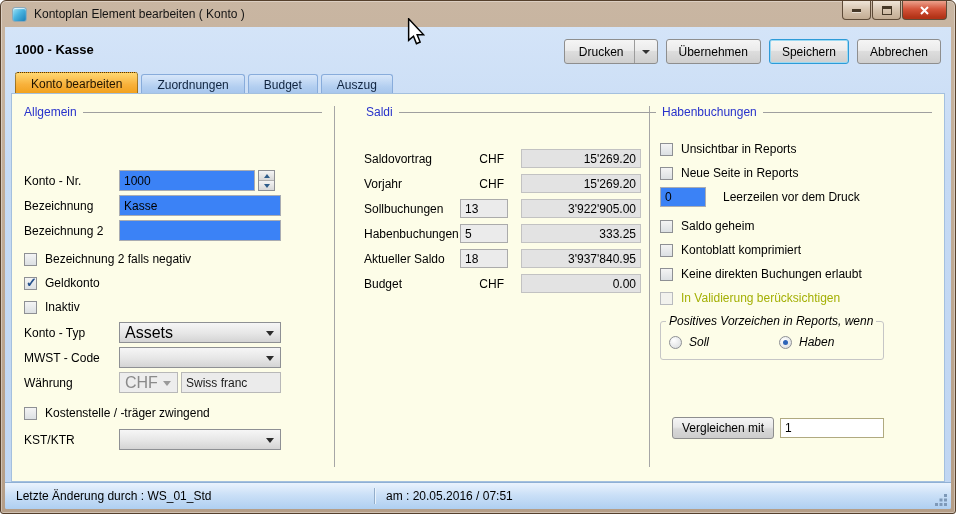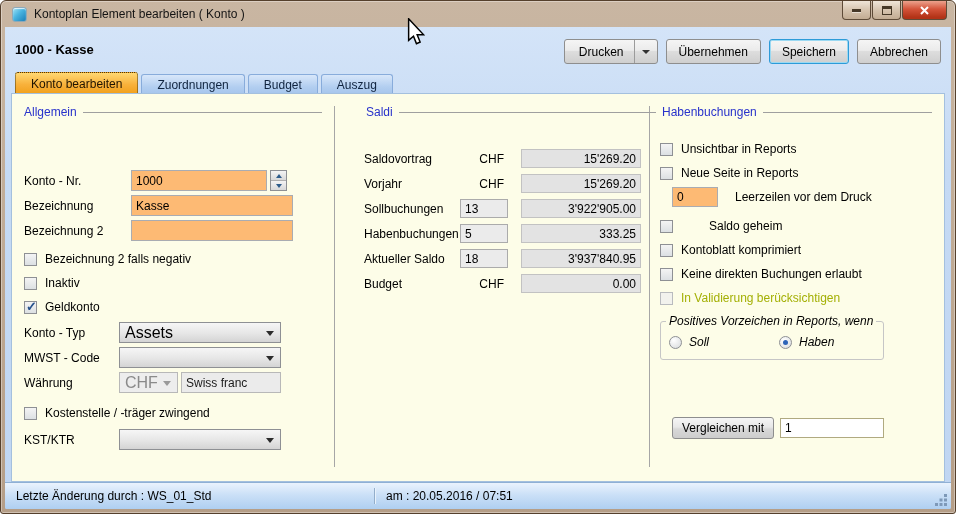--- a/index.html
+++ b/index.html
@@ -84,22 +84,22 @@
   .v-divider.d2 { left:637px; }
 
   .group-head { display:flex; align-items:center; margin:11px 12px 0 12px; }
   .group-title { color:#2832CB; font-size:12px; margin-right:6px; white-space:nowrap; }
   .group-line { flex:1; height:1px; background:#9F9F9F; }
 
   
   .f-row { display:flex; align-items:center; height:19px; margin:6px 0 0 12px; }
   .f-label { width:95px; font-size:12px; color:#000; flex:none; }
   .f-input {
-    height:21px; border:1px solid #A9ACB2; background:#fdba74;
-    font-size:12px; font-family:inherit; padding:0 4px; color:#000;margin-left:12px;
+    height:21px; border:1px solid #A9ACB2; background:#3b82f6;
+    font-size:12px; font-family:inherit; padding:0 4px; color:#000;
   }
   .f-input.dis { background:#EBEBEB; border-color:#B8B8B8; color:#1A1A1A; }
   .w136 { width:136px; } .w162 { width:162px; } .w100 { width:100px; }
 
   .spinner { width:17px; height:21px; margin-left:3px; border:1px solid #8E9094; display:flex; flex-direction:column; background:#D8D8D8; }
   .spin-btn { flex:1; background:linear-gradient(#F4F4F4,#D8D8D8); display:flex; align-items:center; justify-content:center; }
   .spin-btn + .spin-btn { border-top:1px solid #AFAFAF; }
   .tri-up { width:0; height:0; border-left:3px solid transparent; border-right:3px solid transparent; border-bottom:4px solid #2E5C8A; }
   .tri-dn { width:0; height:0; border-left:3px solid transparent; border-right:3px solid transparent; border-top:4px solid #2E5C8A; }
 
@@ -274,27 +274,27 @@
           <span class="f-label">Bezeichnung 2</span>
           <input class="f-input w162" value="" style="">
         </div>
 
         <div class="cb-row" style="margin-top:12px;">
           <span class="cb"></span>
           <span class="cb-label">Bezeichnung  2 falls negativ</span>
         </div>
 
         <div class="cb-row">
-          <span class="cb"></span>
-          <span class="cb-label">Inaktiv</span>
-        </div>
-
-        <div class="cb-row">
           <span class="cb checked"></span>
           <span class="cb-label">Geldkonto</span>
+        </div>
+
+        <div class="cb-row">
+          <span class="cb"></span>
+          <span class="cb-label">Inaktiv</span>
         </div>
 
         <div class="f-row" style="margin-top:9px;">
           <span class="f-label">Konto - Typ</span>
           <div class="combo w162">
               <span>Assets</span>
             </div>
         </div>
 
         <div class="f-row">
@@ -396,21 +396,21 @@
         <div class="cb-row" style="margin-left:10px;">
           <span class="cb"></span>
           <span class="cb-label">Neue Seite in Reports</span>
         </div>
 
         <div class="leerzeilen-row">
           <input class="f-input" value="0" style="">
           <span class="leerzeilen-label">Leerzeilen vor dem Druck</span>
         </div>
 
-        <div class="cb-row" style="margin-top:12px; margin-left:10px;gap:28px;">
+        <div class="cb-row" style="margin-top:12px; margin-left:10px;">
           <span class="cb"></span>
           <span class="cb-label">Saldo geheim</span>
         </div>
 
         <div class="cb-row" style="margin-left:10px;">
           <span class="cb"></span>
           <span class="cb-label">Kontoblatt komprimiert</span>
         </div>
 
         <div class="cb-row" style="margin-left:10px;">

